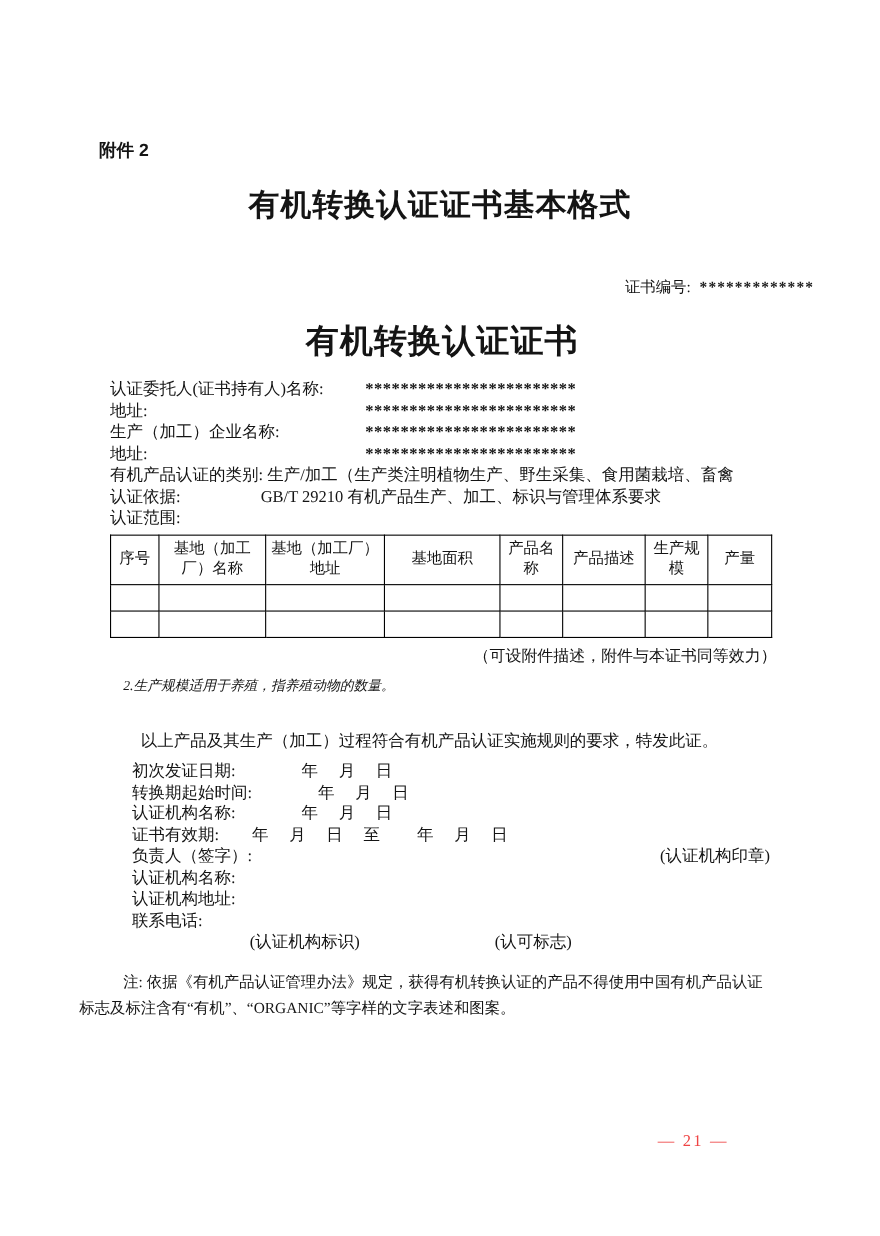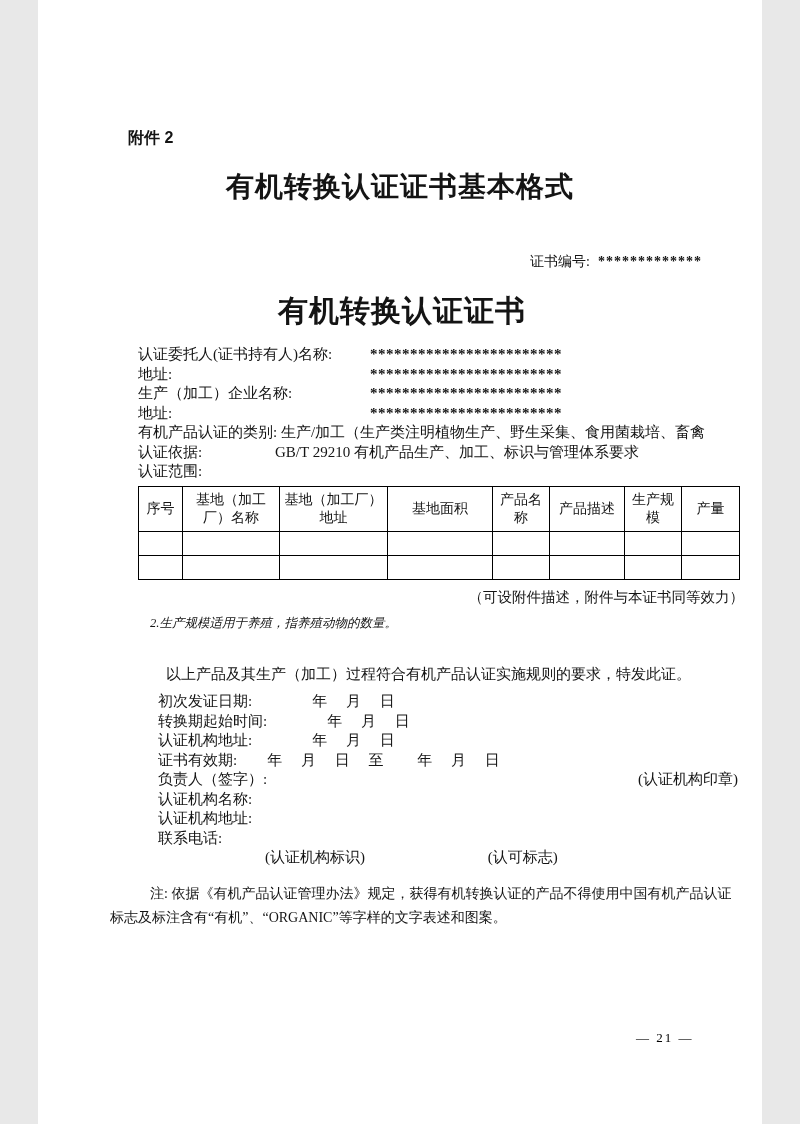--- a/index.html
+++ b/index.html
@@ -1,18 +1,18 @@
 <!DOCTYPE html>
 <html><head>
 <meta charset="utf-8">
 <style>
   html, body { margin: 0; padding: 0; background: #e8e8e8; }
   .page {
     position: relative;
-    width: 724px;
+    width: 800px;
     height: 1124px;
     margin: 0 auto;
     background: #ffffff;
     color: #141414;
     font-family: "Liberation Serif", "DejaVu Serif", serif;
     overflow: hidden;
   }
   
   .attachment {
     margin: 128px 0 0 90px;
@@ -104,22 +104,22 @@
     width: 648px;
     font-size: 14px;
     line-height: 24px;
   }
   .footer-note .fn-1 { text-indent: 40px; }
   
   .page-number {
     position: absolute;
     top: 1030px;
     left: 598px;
-    font-size: 13px;
-    color: #000000;
+    font-size: 15px;
+    color: #ef4444;
     letter-spacing: 2px;
   }
 </style>
 </head>
 <body>
 
 <div class="page">
 
   <div class="attachment">附件 2</div>
 
@@ -205,21 +205,21 @@
 
     <div class="table-notes">
       <div class="note-2">2.生产规模适用于养殖，指养殖动物的数量。</div>
     </div>
 
     <div class="statement">以上产品及其生产（加工）过程符合有机产品认证实施规则的要求，特发此证。</div>
 
     <div class="date-block">
       <div class="date-line">初次发证日期:　　　　年　 月　 日</div>
       <div class="date-line">转换期起始时间:　　　　年　 月　 日</div>
-      <div class="date-line">认证机构地址:　　　　年　 月　 日</div>
+      <div class="date-line">认证机构名称:　　　　年　 月　 日</div>
       <div class="date-line">证书有效期:　　年　 月　 日　 至　　 年　 月　 日</div>
     </div>
 
     <div class="signer-line">
       <span>负责人（签字）:</span>
       <span>(认证机构印章)</span>
     </div>
 
     <div class="org-line">认证机构名称:</div>
     <div class="org-line">认证机构地址:</div>

